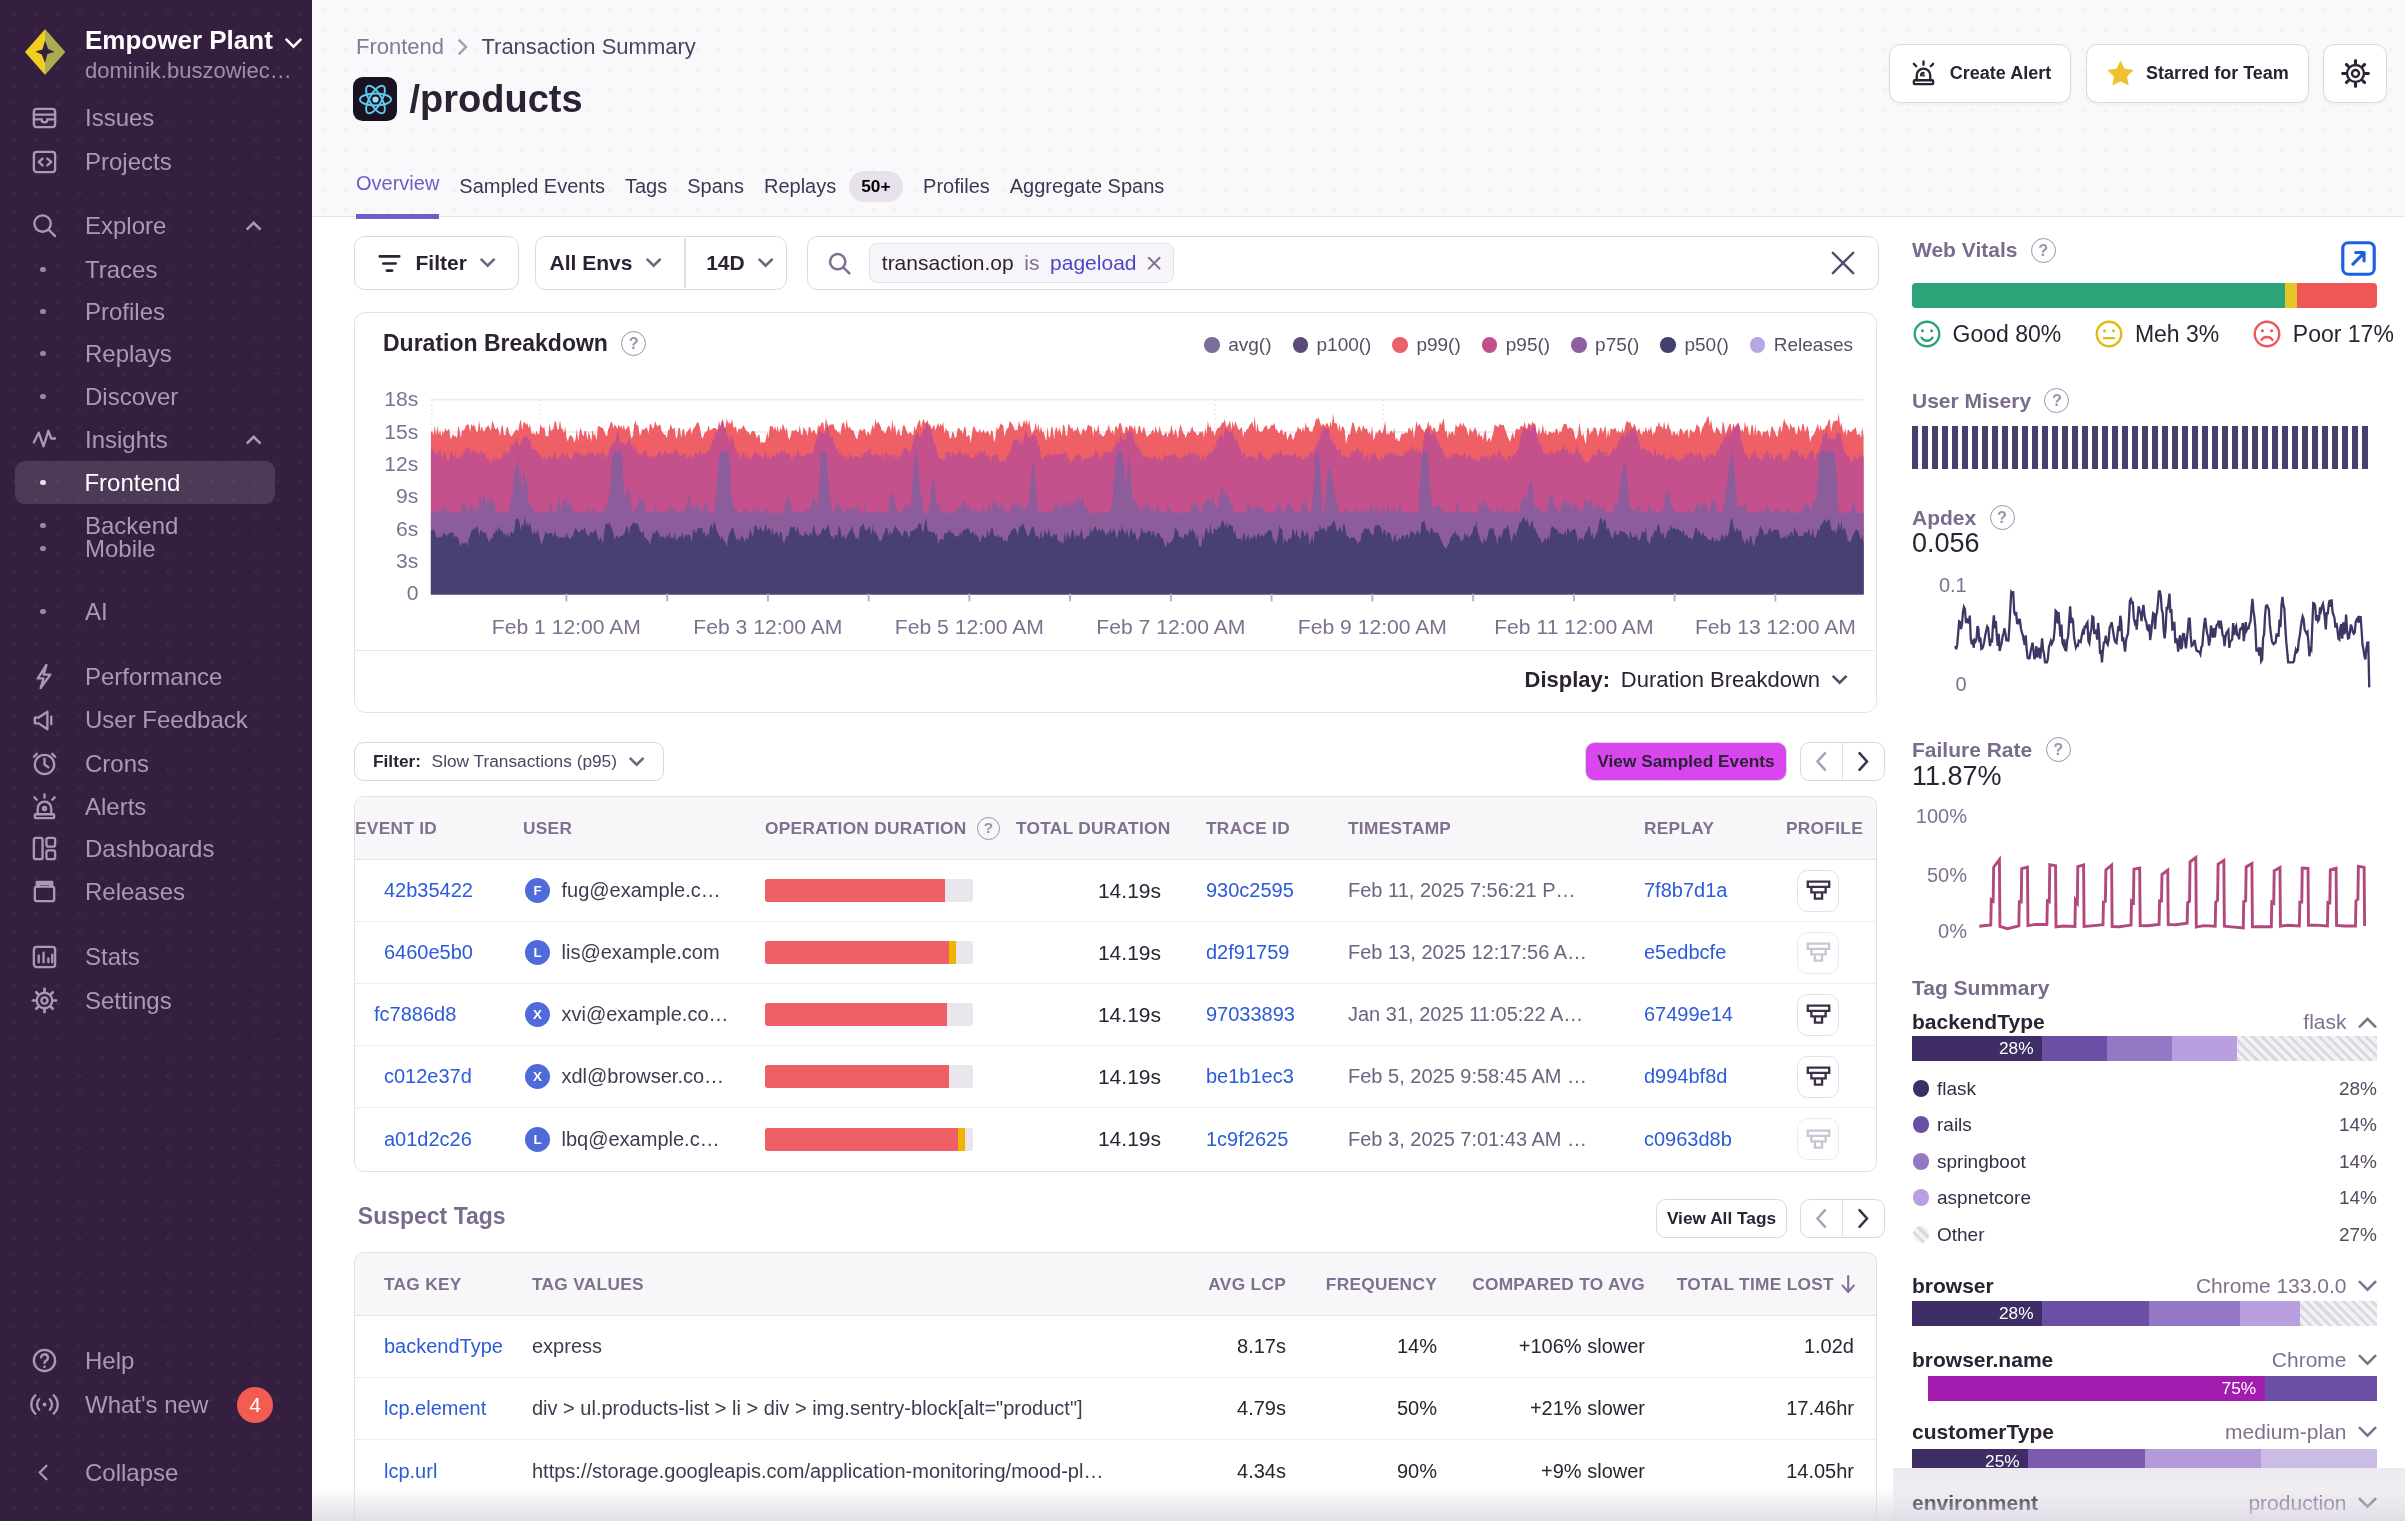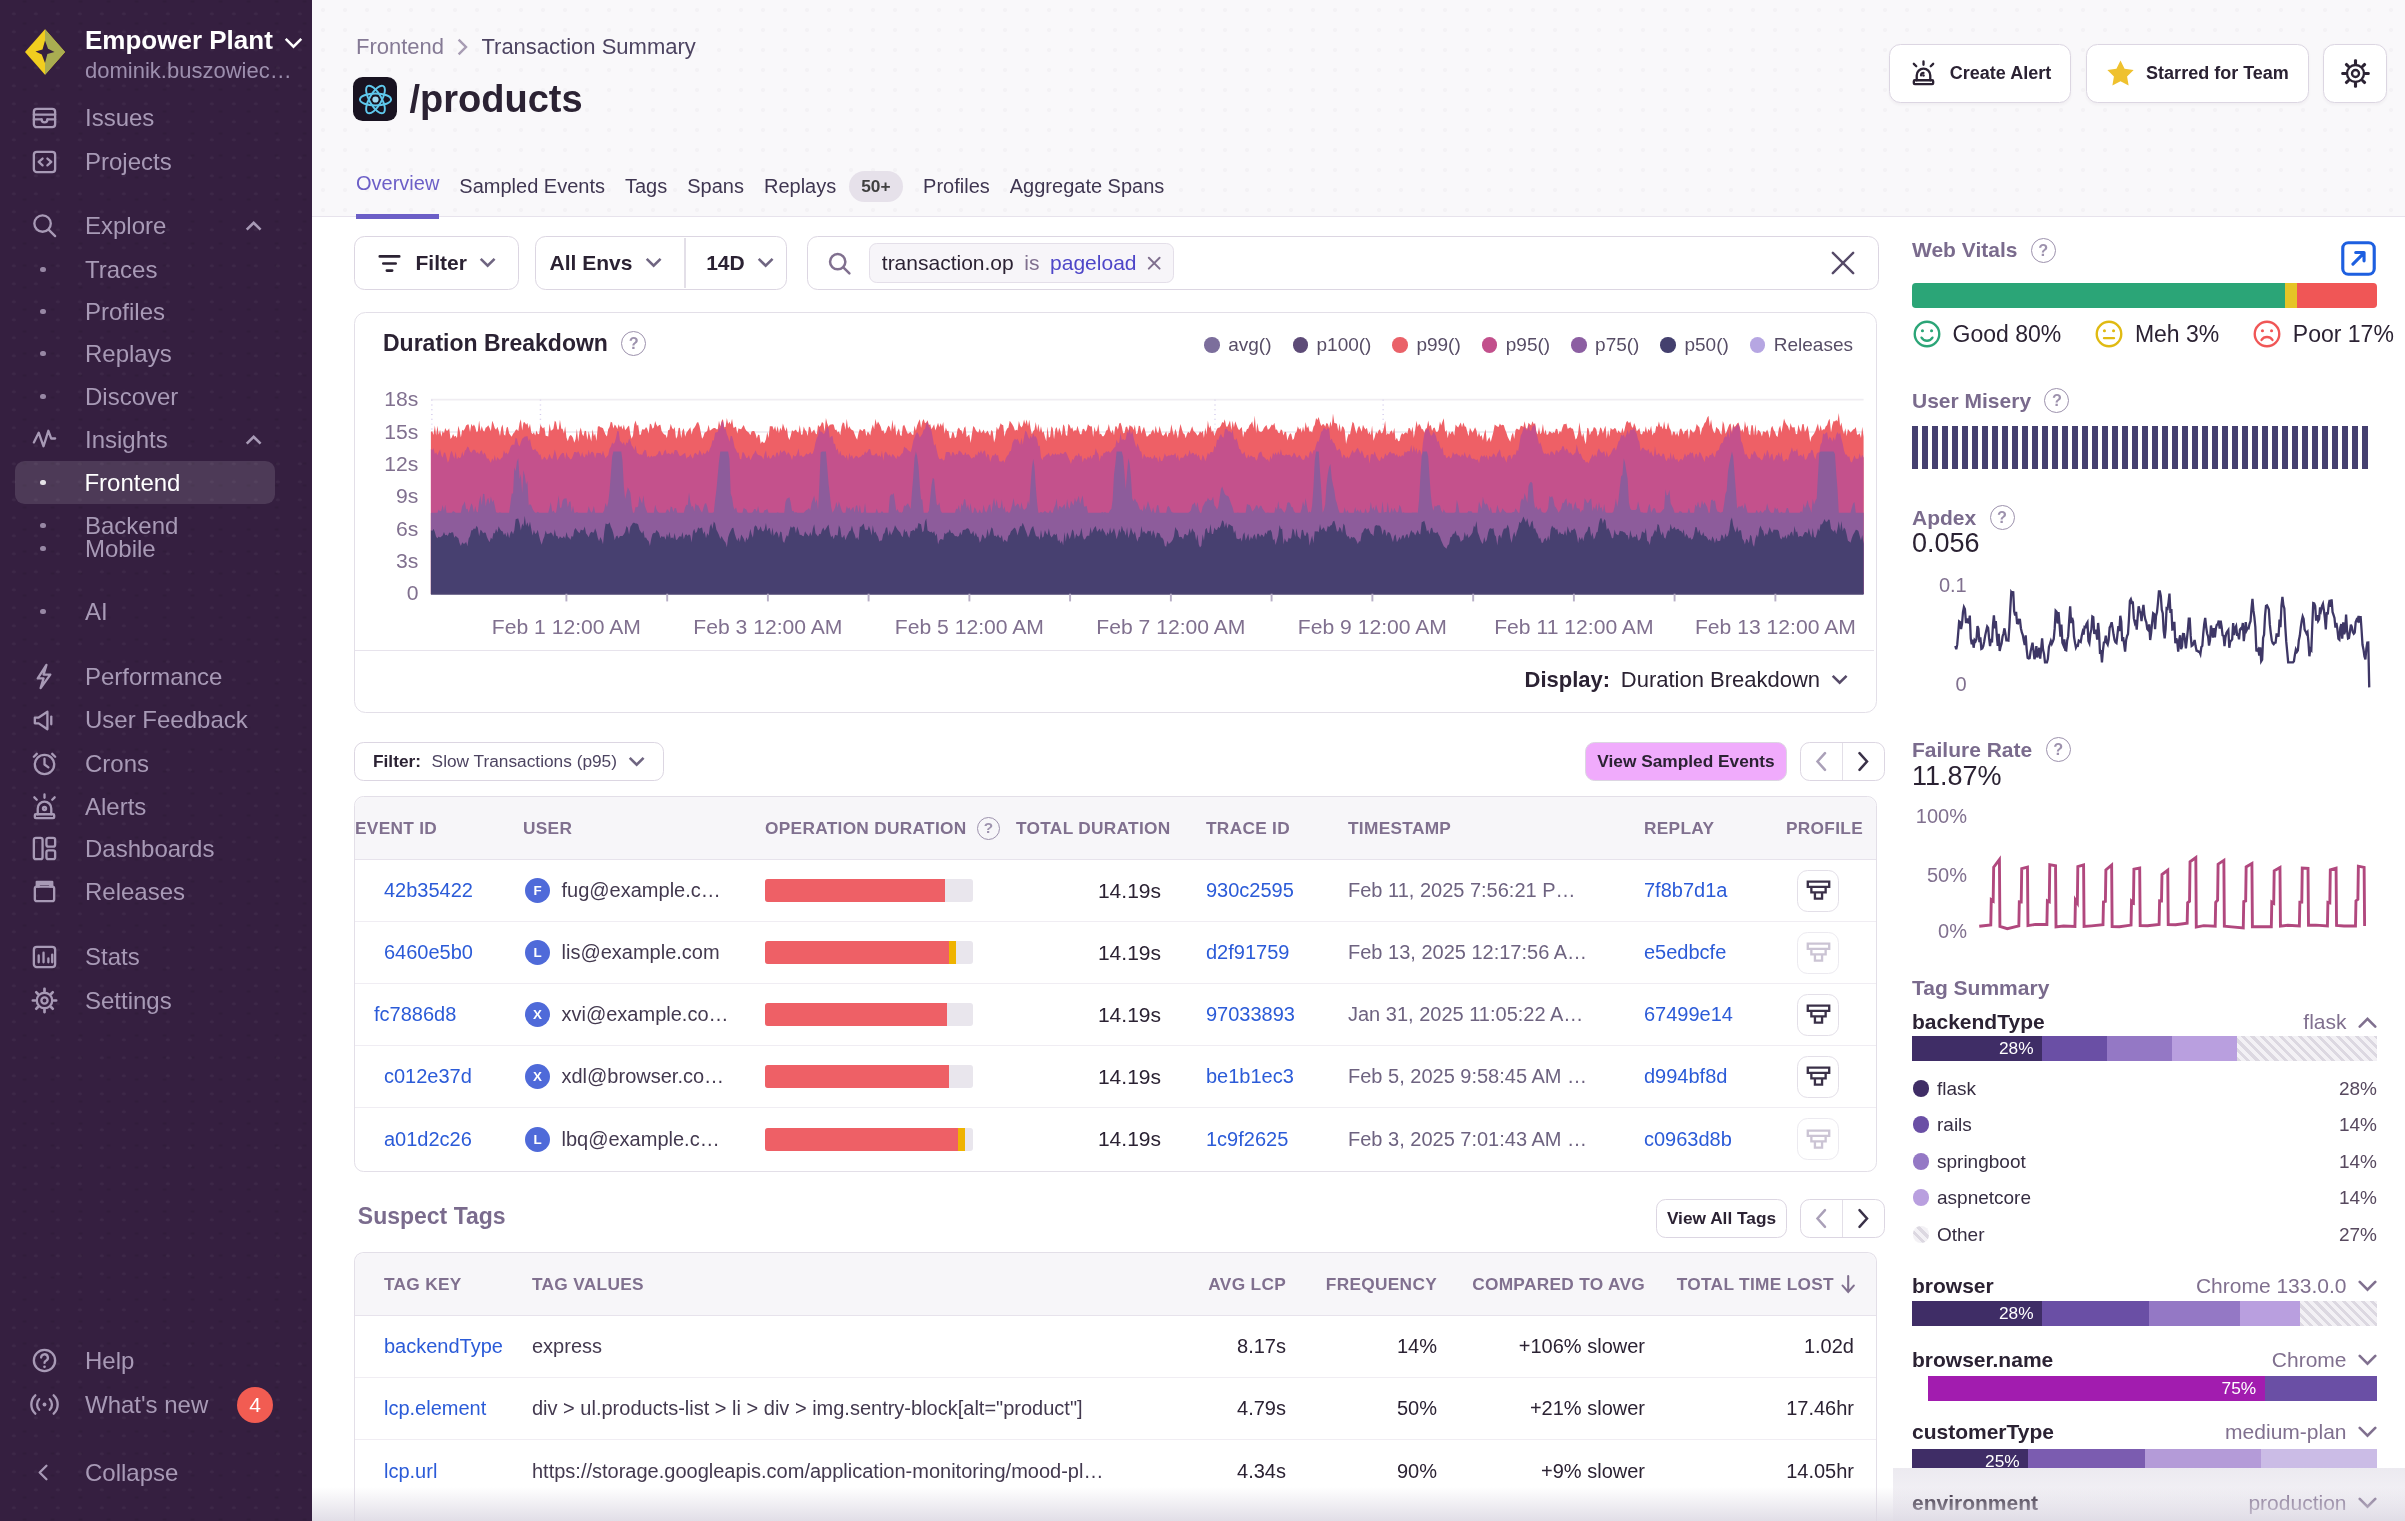--- a/index.html
+++ b/index.html
@@ -22,21 +22,21 @@
 .crumb{position:absolute;left:44px;top:34px;font-size:22px;color:#857a95;display:flex;align-items:center;gap:13.4px}
 .crumb b{font-weight:400;color:#4d4461}
 .hbtns{position:absolute;right:18px;top:44px;display:flex;gap:14.4px;align-items:center}
 .btn{display:flex;align-items:center;justify-content:center;gap:11.5px;height:59px;background:#fff;border:1.9px solid #dcd6e2;border-radius:11.5px;font-size:18px;font-weight:bold;color:#2b2233;padding:0 19px;box-shadow:0 1.9px 2.9px rgba(40,30,60,.04);white-space:nowrap}
 .title{position:absolute;left:41px;top:77px;display:flex;align-items:center;gap:12.5px}
 .title .rlogo{width:44px;height:44px;border-radius:9.6px;background:#191321;display:flex;align-items:center;justify-content:center}
 .title .t{font-size:38px;font-weight:bold;color:#2b2233}
 .tabs{position:absolute;left:44px;top:171px;display:flex;gap:20px;font-size:20px;color:#3f3651}
 .tab{padding-bottom:17.3px;display:flex;gap:12.5px;align-items:center;white-space:nowrap}
 .tab.act{color:#6c5fc7;border-bottom:5.8px solid #6c5fc7}
-.pill50{background:#e6e1ea;border-radius:18px;font-size:17.3px;font-weight:bold;padding:4.8px 12.5px;color:#404040}
+.pill50{background:#e6e1ea;border-radius:18px;font-size:17.3px;font-weight:bold;padding:4.8px 12.5px;color:#000000}
 .fbtn{display:flex;align-items:center;gap:12.5px;height:54px;background:#fff;border:1.9px solid #dcd6e2;border-radius:10.6px;font-size:21px;font-weight:bold;color:#2b2233;padding:0 21px;white-space:nowrap}
 #filterrow{position:absolute;left:354px;top:236px;width:1526px;height:54px}
 #srchbar{position:absolute;left:453px;top:0;width:1072px;height:54px;background:#fff;border:1.9px solid #dcd6e2;border-radius:10.6px;display:flex;align-items:center}
 .token{display:flex;align-items:center;background:#f7f5f9;border:1.9px solid #e4dfe9;border-radius:7.7px;height:40px;font-size:21px;padding:0 11.5px;gap:10.6px;white-space:nowrap}
 .panel{position:absolute;background:#fff;border:1.9px solid #e3dfe8;border-radius:11.5px}
 .qm{display:inline-flex;width:25px;height:25px;border-radius:50%;border:1.9px solid #9d92ad;color:#9d92ad;font-size:16.3px;align-items:center;justify-content:center;font-weight:bold;flex:none}
 .thead{display:flex;align-items:center;background:#f7f6f9;border-bottom:1.9px solid #e7e3ec;color:#80708f;font-weight:bold;font-size:17.3px;letter-spacing:0.3px;border-radius:9.6px 9.6px 0 0;white-space:nowrap}
 .trow{display:flex;align-items:center;border-bottom:1.9px solid #f0edf3;font-size:20px;white-space:nowrap}
 .trow:last-child{border-bottom:none}
 a.lnk{color:#2b5bd8;text-decoration:none}
@@ -407,21 +407,21 @@
       </div>
     </div>
     <div class="abs" style="left:354px;top:742px;width:1528px;height:42px">
       <div class="abs" style="left:0;top:0;height:39px;border:1.9px solid #dcd6e2;border-radius:9.6px;background:#fff;display:flex;align-items:center;font-size:17.3px;white-space:nowrap;padding:0 18px;gap:10.6px">
         <b>Filter:</b> 
         <span style="color:#4d4461">Slow Transactions (p95)</span> 
         <svg width="17.3" height="11.5" viewBox="0 0 20 13" fill="none" stroke="#6f6581" stroke-width="3">
           <path d="M2 2l8 8 8-8"></path>
         </svg>
       </div>
-      <div class="abs" style="left:1231px;top:0;width:202px;height:39px;border:1.9px solid #dcd6e2;border-radius:9.6px;background:#f0abfc;display:flex;align-items:center;font-size:17.3px;white-space:nowrap;justify-content:center;font-weight:bold">View Sampled Events</div>
+      <div class="abs" style="left:1231px;top:0;width:202px;height:39px;border:1.9px solid #dcd6e2;border-radius:9.6px;background:#d946ef;display:flex;align-items:center;font-size:17.3px;white-space:nowrap;justify-content:center;font-weight:bold">View Sampled Events</div>
       <div class="abs" style="left:1446px;top:0;width:85px;height:39px;border:1.9px solid #dcd6e2;border-radius:9.6px;background:#fff;display:flex;align-items:center;font-size:17.3px;white-space:nowrap;padding:0">
         <span style="flex:1;display:flex;align-items:center;justify-content:center;border-right:1.9px solid #e3dfe8;height:100%">
           <svg width="12.5" height="21" viewBox="0 0 15 24" fill="none" stroke="#aaa0b8" stroke-width="3" stroke-linecap="round">
             <path d="M12 2L3 12l9 10"></path>
           </svg>
         </span>
         <span style="flex:1;display:flex;align-items:center;justify-content:center">
           <svg width="12.5" height="21" viewBox="0 0 15 24" fill="none" stroke="#3a3148" stroke-width="3" stroke-linecap="round">
             <path d="M3 2l9 10-9 10"></path>
           </svg>

